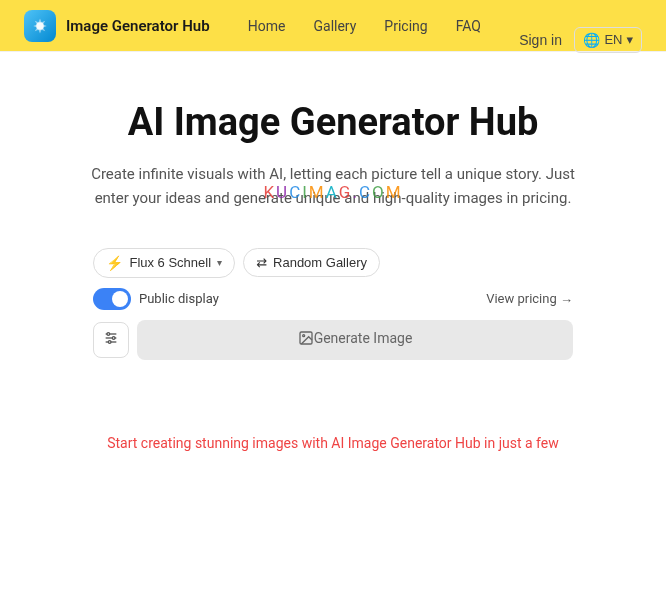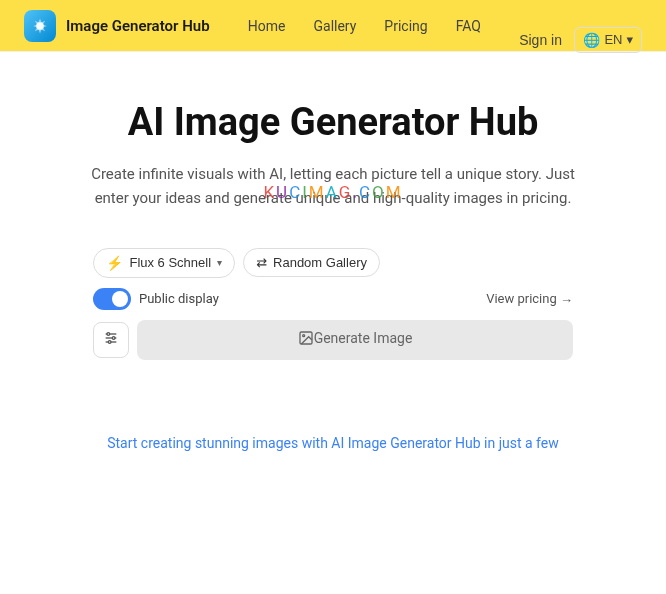--- a/index.html
+++ b/index.html
@@ -251,21 +251,21 @@
       text-align: center;
     }
     .how-to-title {
       font-size: 26px;
       font-weight: 700;
       color: #111;
       margin-bottom: 14px;
     }
     .how-to-desc {
       font-size: 14px;
-      color: #3b82f6;
+      color: #ef4444;
       line-height: 1.6;
       max-width: 540px;
       margin: 0 auto;
     }
 
     
     .watermark-overlay {
       position: absolute;
       top: 130px;
       left: 50%;

